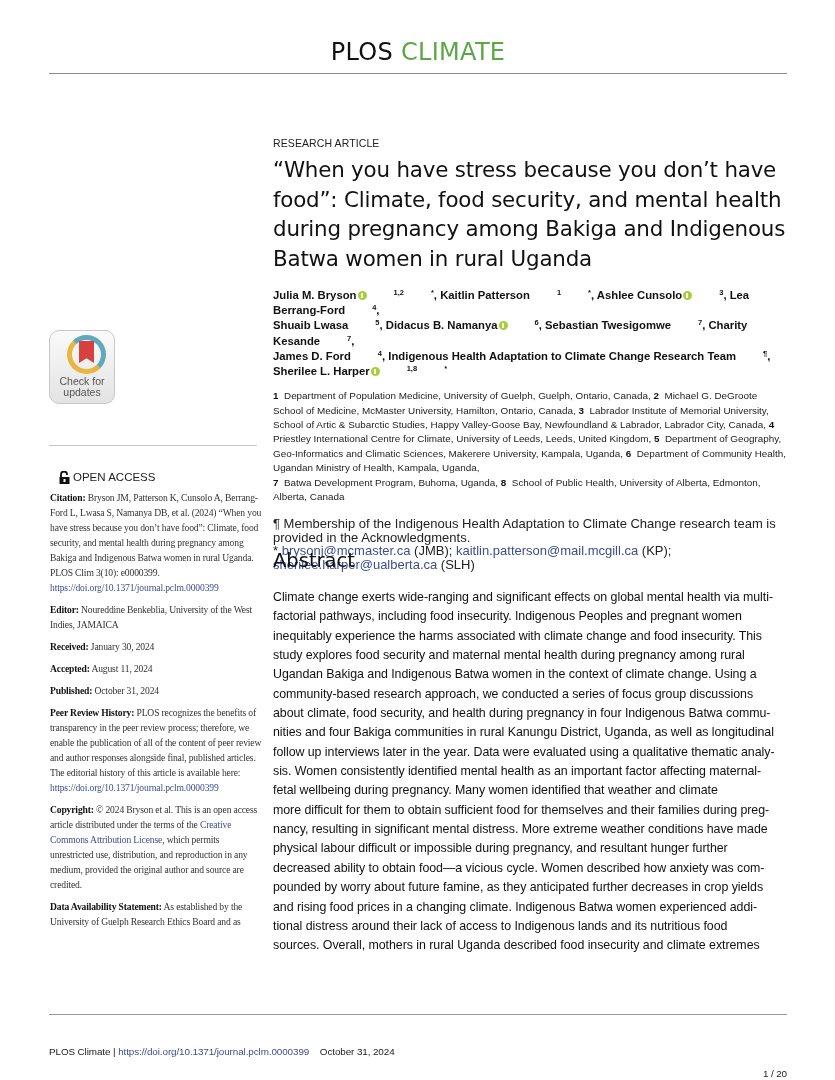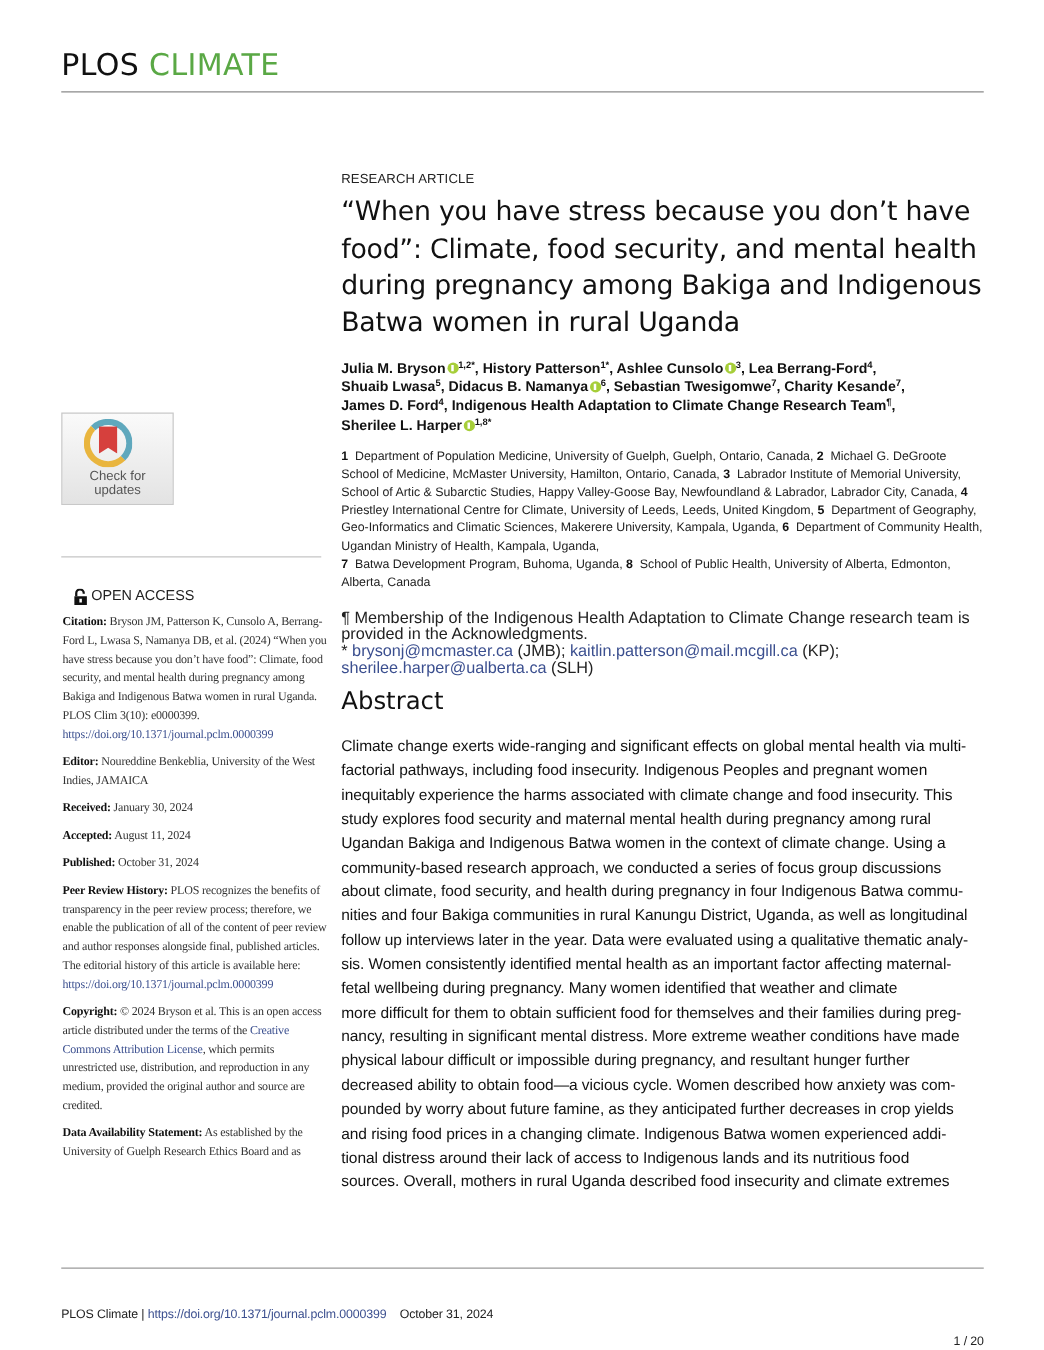--- a/index.html
+++ b/index.html
@@ -1,43 +1,43 @@
 <!DOCTYPE html>
 <html><head>
   <meta charset="utf-8">
   <style>
     * { box-sizing: border-box; margin: 0; padding: 0; }
     html, body { width: 835px; height: 1080px; background: #ffffff; overflow: hidden; }
     body { position: relative; font-family: "Liberation Sans", sans-serif; color: #1a1a1a; }
 
     .header { position: absolute; left: 49px; top: 40px; width: 738px; }
-    .logo { font-family: "DejaVu Sans", sans-serif; font-size: 24px; letter-spacing: 0.3px; line-height: 1; height: 30px; }
+    .logo { font-family: "DejaVu Sans", sans-serif; font-size: 24px; letter-spacing: 0.3px; line-height: 1; height: 30px; text-align: center; }
     .logo .plos { color: #111; }
     .logo .climate { color: #5aa845; }
     .header-rule { position: absolute; left: 49px; top: 73px; width: 738px; height: 1px; background: #8a8a8a; }
 
     .left { position: absolute; left: 49px; top: 330px; width: 210px; }
-    .cfu { width: 90px; height: 74px; border: 1px solid #c8c8c8; border-radius: 0; background: linear-gradient(#fafafa, #e3e3e3); position: relative; }
+    .cfu { width: 66px; height: 74px; border: 1px solid #c8c8c8; border-radius: 10px; background: linear-gradient(#fafafa, #e3e3e3); position: relative; }
     .cfu .ring { position: absolute; left: 17px; top: 4px; width: 39px; height: 39px; border-radius: 50%; border: 5px solid #5fa8bd; border-bottom-color: #e9b53e; border-left-color: #e9b53e; }
     .cfu .flag { position: absolute; left: 29px; top: 10px; width: 15px; height: 22px; background: #d6403d; clip-path: polygon(0 0, 100% 0, 100% 100%, 50% 78%, 0 100%); }
     .cfu .txt { position: absolute; left: 0; top: 45px; width: 100%; text-align: center; font-size: 10.5px; line-height: 11px; color: #555; }
     .left-rule { position: absolute; left: 0; top: 115px; width: 208px; height: 1px; background: #c5c5c5; }
     .oa { position: absolute; left: 10px; top: 141px; display: flex; align-items: flex-start; font-size: 11.5px; color: #222; }
     .oa svg { margin-right: 3px; }
 
     .meta { position: absolute; left: 50px; top: 490px; width: 212px; font-family: Liberation Serif, serif; font-size: 9.6px; line-height: 15px; color: #333; letter-spacing: -0.15px; }
     .meta p { margin-bottom: 7px; }
     .meta b { color: #111; }
     .meta .lnk { color: #3b4f8f; }
 
     .main { position: absolute; left: 273px; top: 137px; width: 515px; }
     .article-type { font-size: 10.5px; color: #222; letter-spacing: 0.1px; }
     .title { font-family: "DejaVu Sans", sans-serif; font-size: 21.4px; line-height: 29.5px; color: #111; margin-top: 6px; letter-spacing: -0.2px; font-weight: normal; }
     .authors { margin-top: 15px; font-size: 11.3px; font-weight: bold; line-height: 15.2px; color: #111; }
-    .authors sup { font-size: 7.5px; font-weight: bold; vertical-align: 4px; line-height: 0; }
+    .authors sup { font-size: 7.5px; font-weight: bold; vertical-align: 4px; line-height: 0; margin-left: 27px; }
     .orcid { display: inline-block; width: 9px; height: 9px; border-radius: 50%; background: #a6ce39; vertical-align: -1px; margin-left: 1px; position: relative; }
     .orcid::after { content: ""; position: absolute; left: 3px; top: 2px; width: 2px; height: 5px; background: #fff; }
     .affil { margin-top: 10px; font-size: 9.9px; line-height: 14.4px; color: #222; }
     .affil b { color: #111; }
     .notes { margin-top: 13px; font-size: 13px; line-height: 13.4px; color: #222; }
     .notes .lnk { color: #3b4f8f; }
 
     .abstract-h { position: absolute; left: 273px; top: 549px; font-family: "DejaVu Sans", sans-serif; font-size: 19.5px; color: #111; font-weight: normal; }
     .abstract { position: absolute; left: 273px; top: 588px; width: 515px; font-size: 12.4px; line-height: 19.35px; color: #111; text-align: left; letter-spacing: -0.05px; }
     .abstract .ln { display: block; white-space: nowrap; }
@@ -112,21 +112,21 @@
     <span>As established by the University of Guelph Research Ethics Board and as</span>
   </p>
 </div>
 
 <div class="main">
   <div class="article-type">RESEARCH ARTICLE</div>
   <h1 class="title">“When you have stress because you don’t have food”: Climate, food security, and mental health during pregnancy among Bakiga and Indigenous Batwa women in rural Uganda</h1>
 
   <div class="authors">
     <span><span>Julia M. Bryson</span><span class="orcid"></span><sup>1,2</sup><sup>*</sup><span>, </span></span>
-    <span><span>History Patterson</span><sup>1</sup><sup>*</sup><span>, </span></span>
+    <span><span>Kaitlin Patterson</span><sup>1</sup><sup>*</sup><span>, </span></span>
     <span><span>Ashlee Cunsolo</span><span class="orcid"></span><sup>3</sup><span>, </span></span>
     <span><span>Lea Berrang-Ford</span><sup>4</sup><span>,</span></span><br>
     <span><span>Shuaib Lwasa</span><sup>5</sup><span>, </span></span>
     <span><span>Didacus B. Namanya</span><span class="orcid"></span><sup>6</sup><span>, </span></span>
     <span><span>Sebastian Twesigomwe</span><sup>7</sup><span>, </span></span>
     <span><span>Charity Kesande</span><sup>7</sup><span>,</span></span><br>
     <span><span>James D. Ford</span><sup>4</sup><span>, </span></span>
     <span><span>Indigenous Health Adaptation to Climate Change Research Team</span><sup>¶</sup><span>,</span></span><br>
     <span><span>Sherilee L. Harper</span><span class="orcid"></span><sup>1,8</sup><sup>*</sup></span>
   </div>

